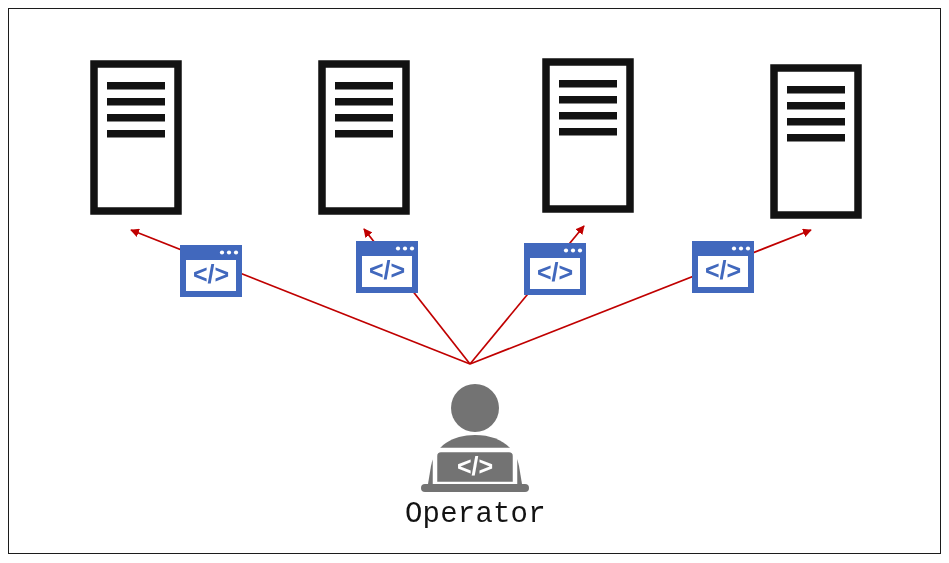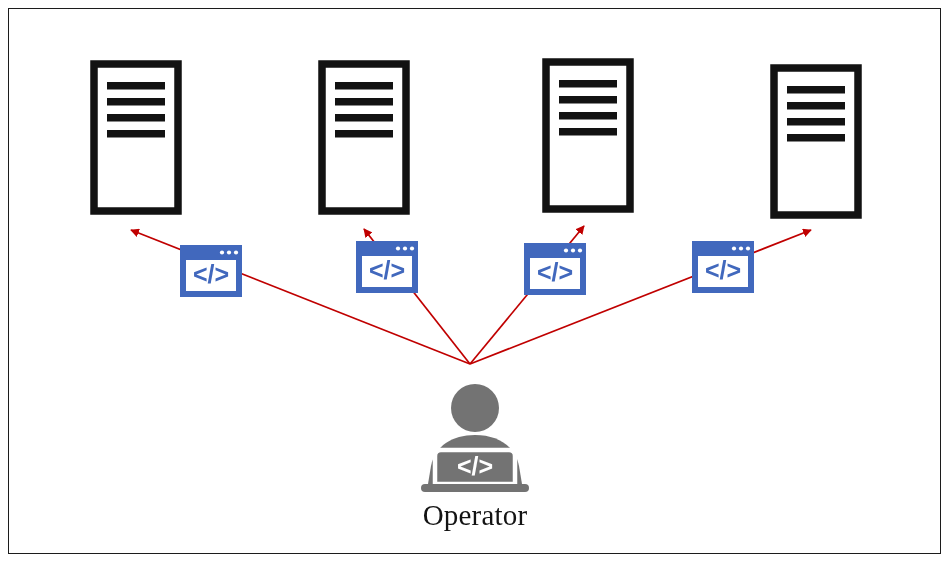--- a/index.html
+++ b/index.html
@@ -63,21 +63,21 @@
     top: 0;
     width: 140px;
     height: 118px;
   }
   #operator-label {
     position: absolute;
     left: 0;
     top: 118px;
     width: 140px;
     text-align: center;
-    font-family: Liberation Serif, serif;
+    font-family: Liberation Mono, monospace;
     font-size: 29px;
     line-height: 34px;
     color: #131313;
     letter-spacing: 0.2px;
     white-space: nowrap;
   }
 </style>
 </head>
 <body>
 

